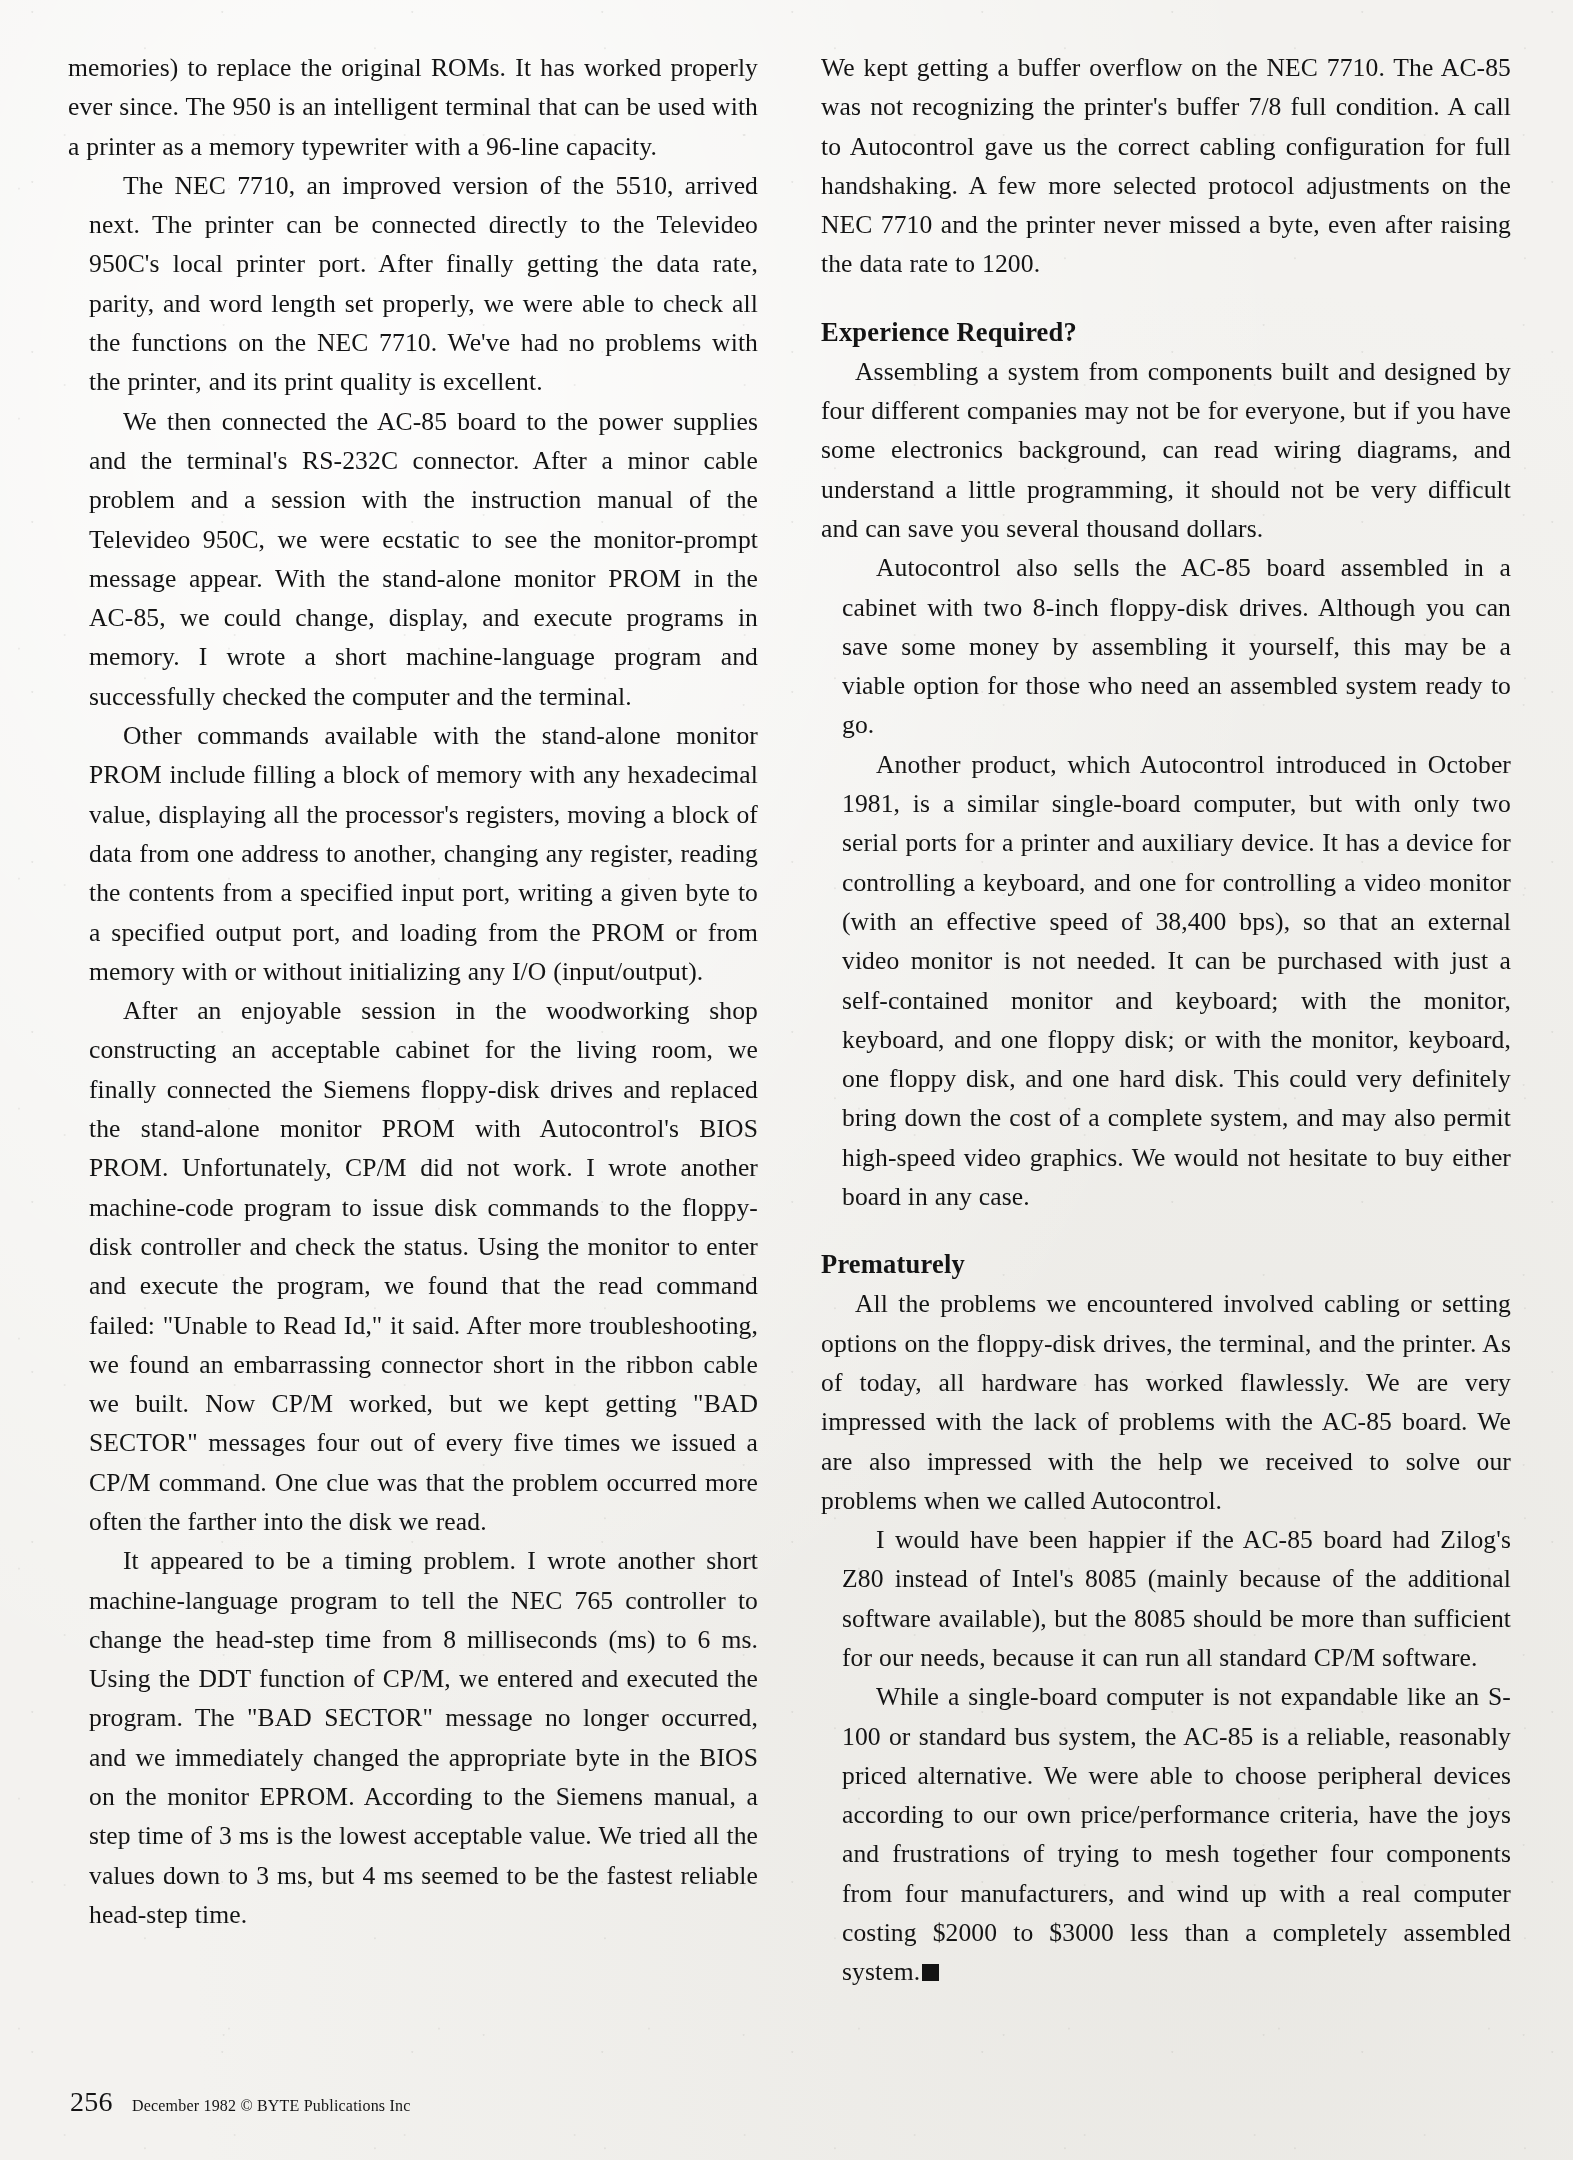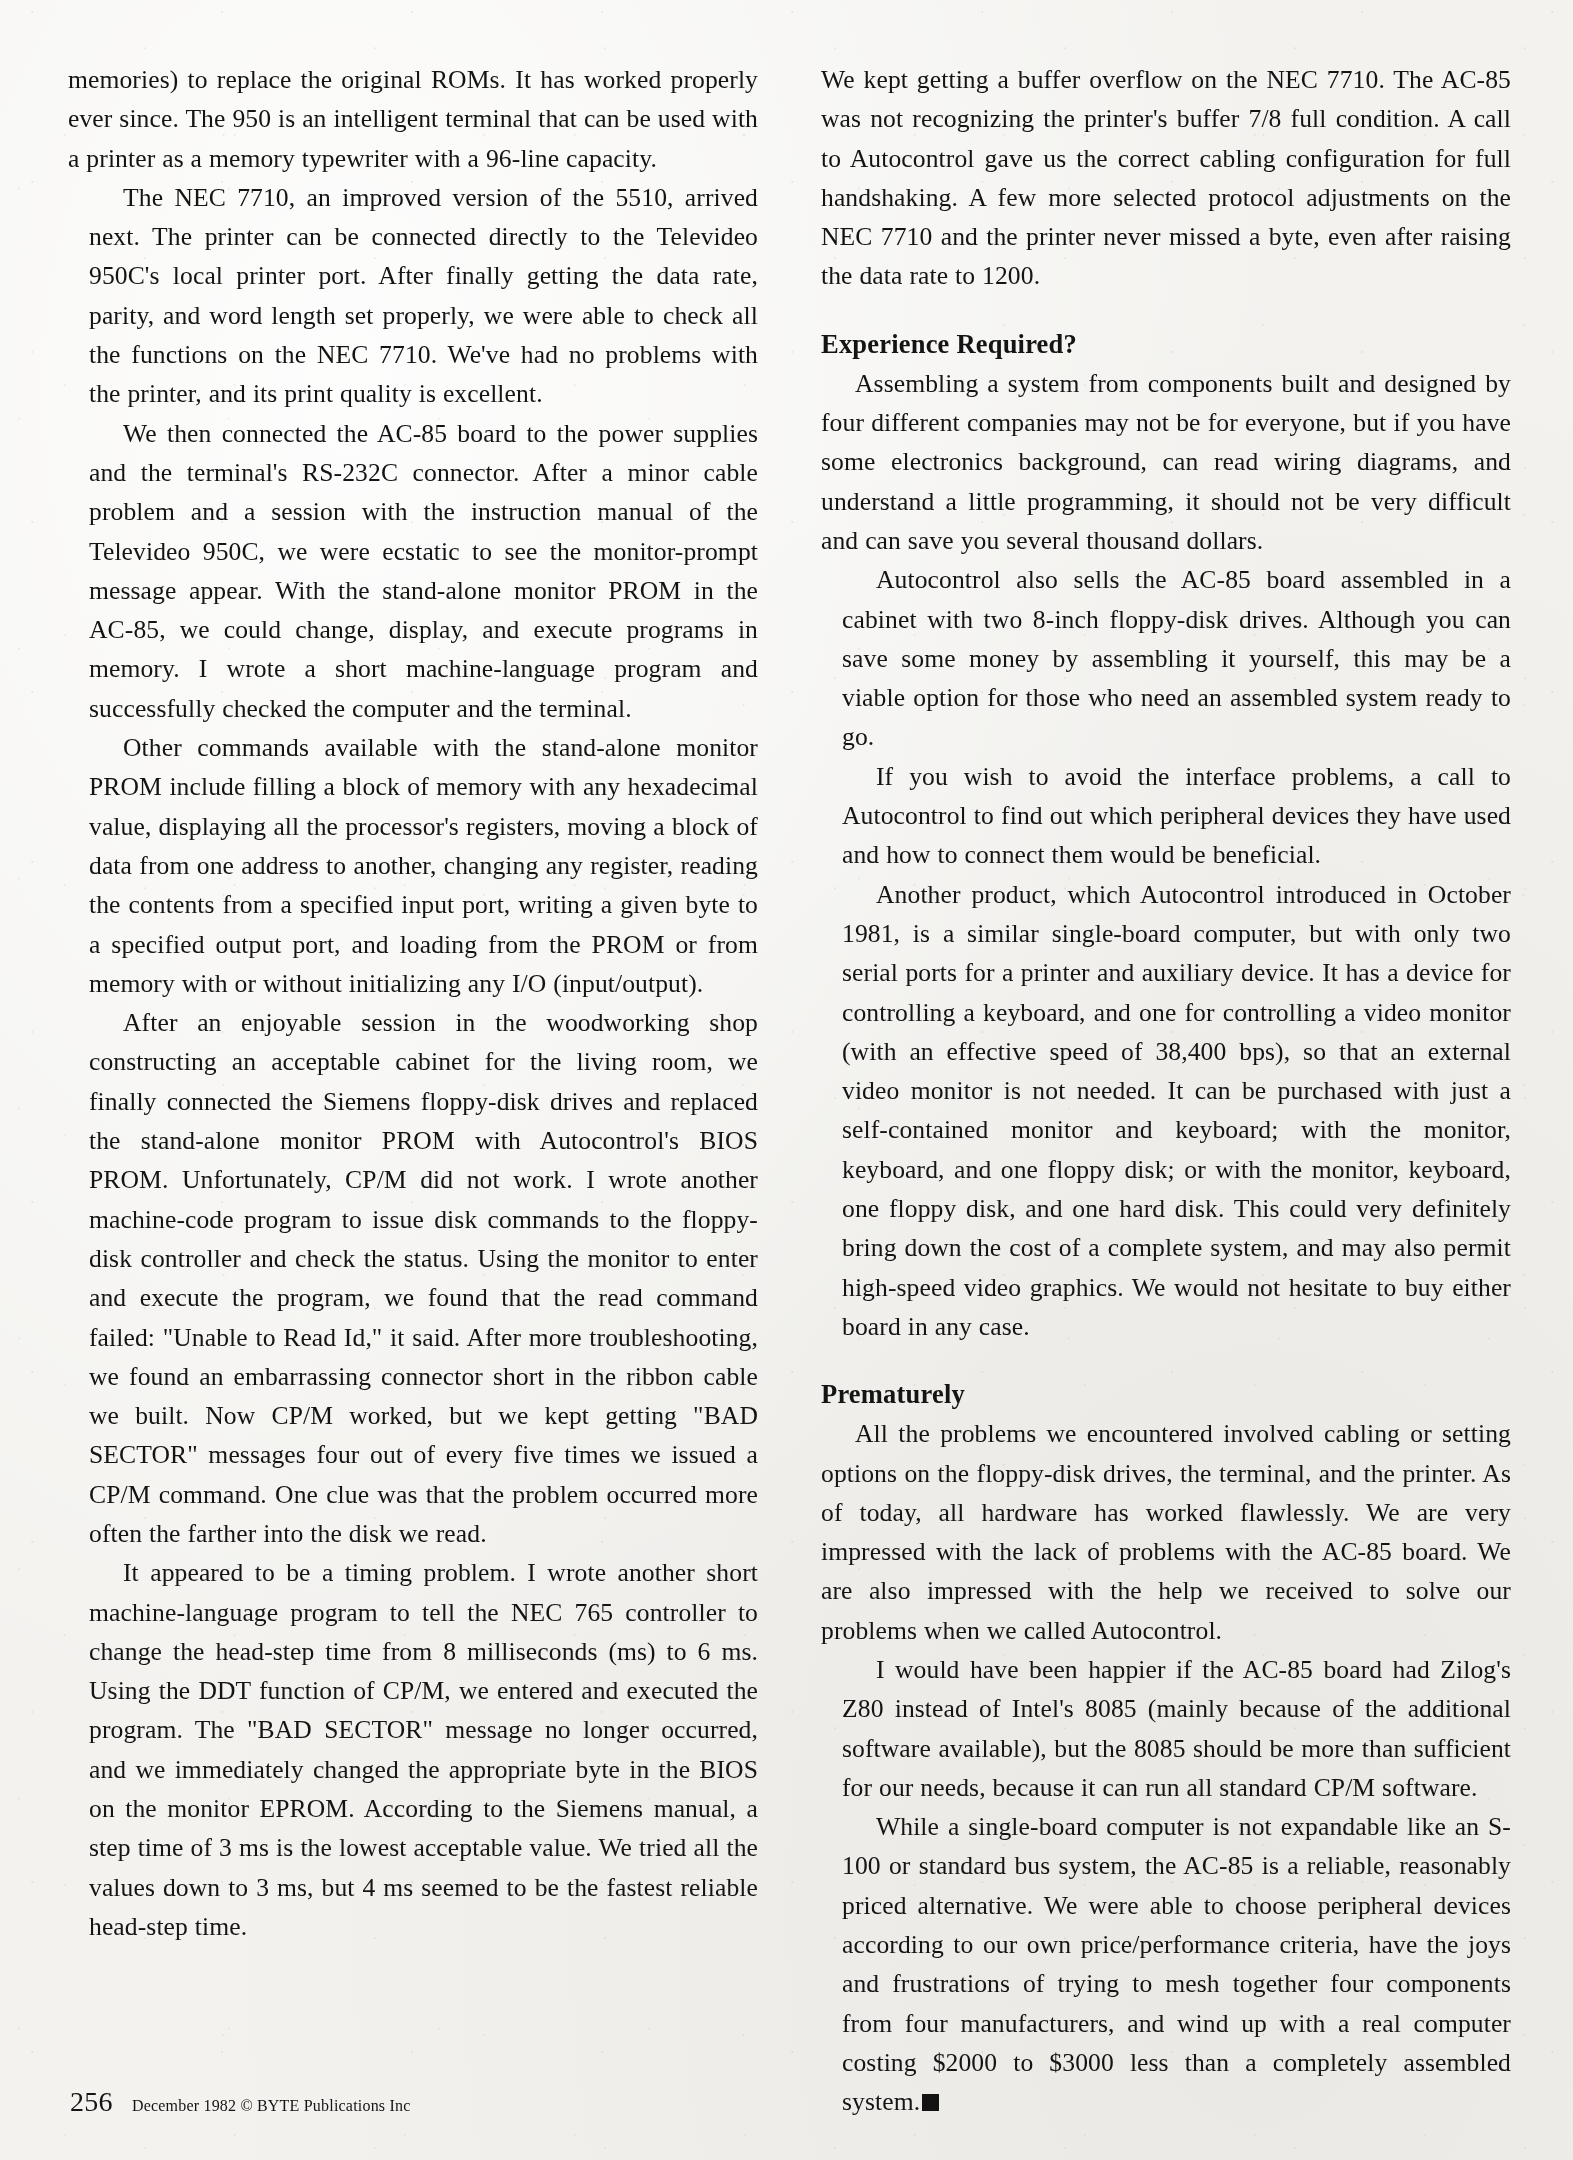--- a/index.html
+++ b/index.html
@@ -18,21 +18,21 @@
     font-family: "Liberation Serif", "DejaVu Serif", serif;
     color: #141414;
     
     background-image:
       radial-gradient(ellipse at 22% 18%, rgba(255,255,255,0.85) 0%, rgba(255,255,255,0) 55%),
       radial-gradient(ellipse at 80% 88%, rgba(226,224,218,0.55) 0%, rgba(226,224,218,0) 60%);
   }
 
   .columns {
     position: absolute;
-    top: 60px;
+    top: 48px;
     left: 68px;
     width: 1443px;
     display: flex;
     gap: 63px;
   }
   .col {
     width: 694px;
   }
 
   p.para {
@@ -123,21 +123,20 @@
       <p class="para">After an enjoyable session in the woodworking shop constructing an acceptable cabinet for the living room, we finally connected the Siemens floppy-disk drives and replaced the stand-alone monitor PROM with Autocontrol's BIOS PROM. Unfortunately, CP/M did not work. I wrote another machine-code program to issue disk commands to the floppy-disk controller and check the status. Using the monitor to enter and execute the program, we found that the read command failed: "Unable to Read Id," it said. After more troubleshooting, we found an embarrassing connector short in the ribbon cable we built. Now CP/M worked, but we kept getting "BAD SECTOR" messages four out of every five times we issued a CP/M command. One clue was that the problem occurred more often the farther into the disk we read.</p>
       <p class="para">It appeared to be a timing problem. I wrote another short machine-language program to tell the NEC 765 controller to change the head-step time from 8 milliseconds (ms) to 6 ms. Using the DDT function of CP/M, we entered and executed the program. The "BAD SECTOR" message no longer occurred, and we immediately changed the appropriate byte in the BIOS on the monitor EPROM. According to the Siemens manual, a step time of 3 ms is the lowest acceptable value. We tried all the values down to 3 ms, but 4 ms seemed to be the fastest reliable head-step time.</p>
     </div>
 
     <div class="col">
       <p class="para">We kept getting a buffer overflow on the NEC 7710. The AC-85 was not recognizing the printer's buffer 7/8 full condition. A call to Autocontrol gave us the correct cabling configuration for full handshaking. A few more selected protocol adjustments on the NEC 7710 and the printer never missed a byte, even after raising the data rate to 1200.</p>
 
       <h2 class="section-head">Experience Required?</h2>
       <p class="para">Assembling a system from components built and designed by four different companies may not be for everyone, but if you have some electronics background, can read wiring diagrams, and understand a little programming, it should not be very difficult and can save you several thousand dollars.</p>
       <p class="para">Autocontrol also sells the AC-85 board assembled in a cabinet with two 8-inch floppy-disk drives. Although you can save some money by assembling it yourself, this may be a viable option for those who need an assembled system ready to go.</p>
-      <p class="para">If you wish to avoid the interface problems, a call to Autocontrol to find out which peripheral devices they have used and how to connect them would be beneficial.</p>
       <p class="para">Another product, which Autocontrol introduced in October 1981, is a similar single-board computer, but with only two serial ports for a printer and auxiliary device. It has a device for controlling a keyboard, and one for controlling a video monitor (with an effective speed of 38,400 bps), so that an external video monitor is not needed. It can be purchased with just a self-contained monitor and keyboard; with the monitor, keyboard, and one floppy disk; or with the monitor, keyboard, one floppy disk, and one hard disk. This could very definitely bring down the cost of a complete system, and may also permit high-speed video graphics. We would not hesitate to buy either board in any case.</p>
 
       <h2 class="section-head">Prematurely</h2>
       <p class="para">All the problems we encountered involved cabling or setting options on the floppy-disk drives, the terminal, and the printer. As of today, all hardware has worked flawlessly. We are very impressed with the lack of problems with the AC-85 board. We are also impressed with the help we received to solve our problems when we called Autocontrol.</p>
       <p class="para">I would have been happier if the AC-85 board had Zilog's Z80 instead of Intel's 8085 (mainly because of the additional software available), but the 8085 should be more than sufficient for our needs, because it can run all standard CP/M software.</p>
       <p class="para"><span>While a single-board computer is not expandable like an S-100 or standard bus system, the AC-85 is a reliable, reasonably priced alternative. We were able to choose peripheral devices according to our own price/performance criteria, have the joys and frustrations of trying to mesh together four components from four manufacturers, and wind up with a real computer costing $2000 to $3000 less than a completely assembled system.</span><span class="endmark"></span></p>
     </div>
 
   </div>
 

